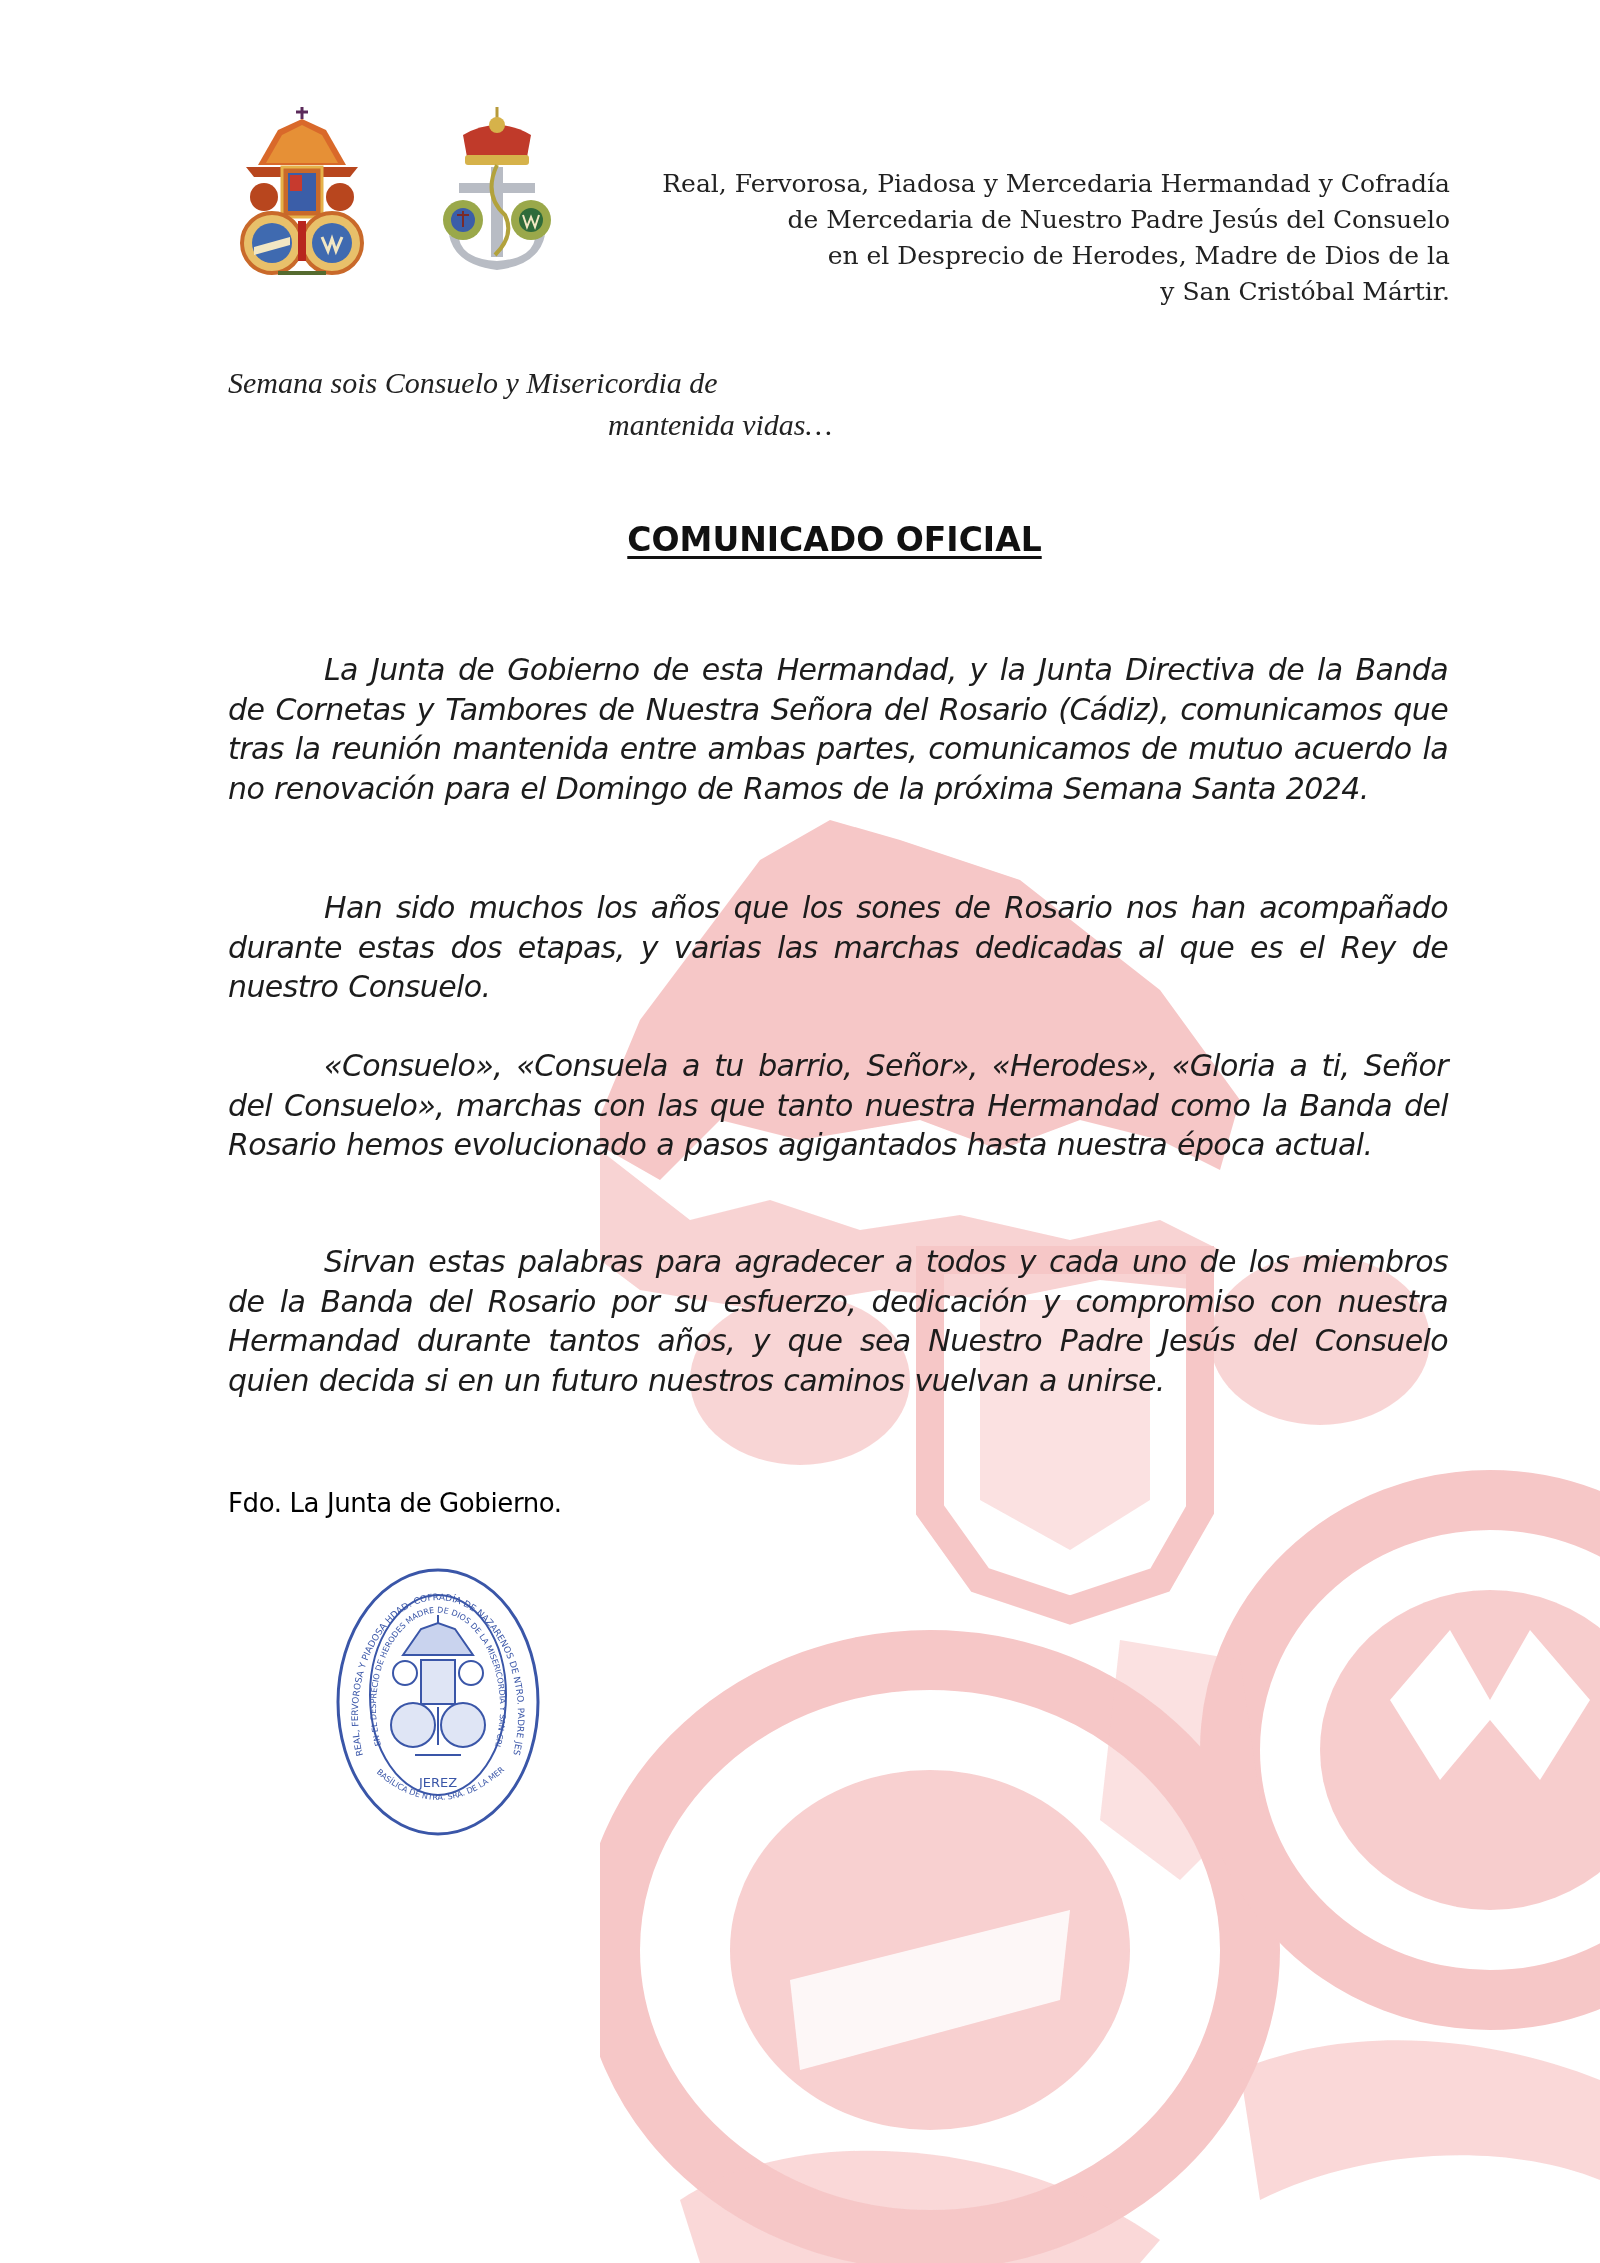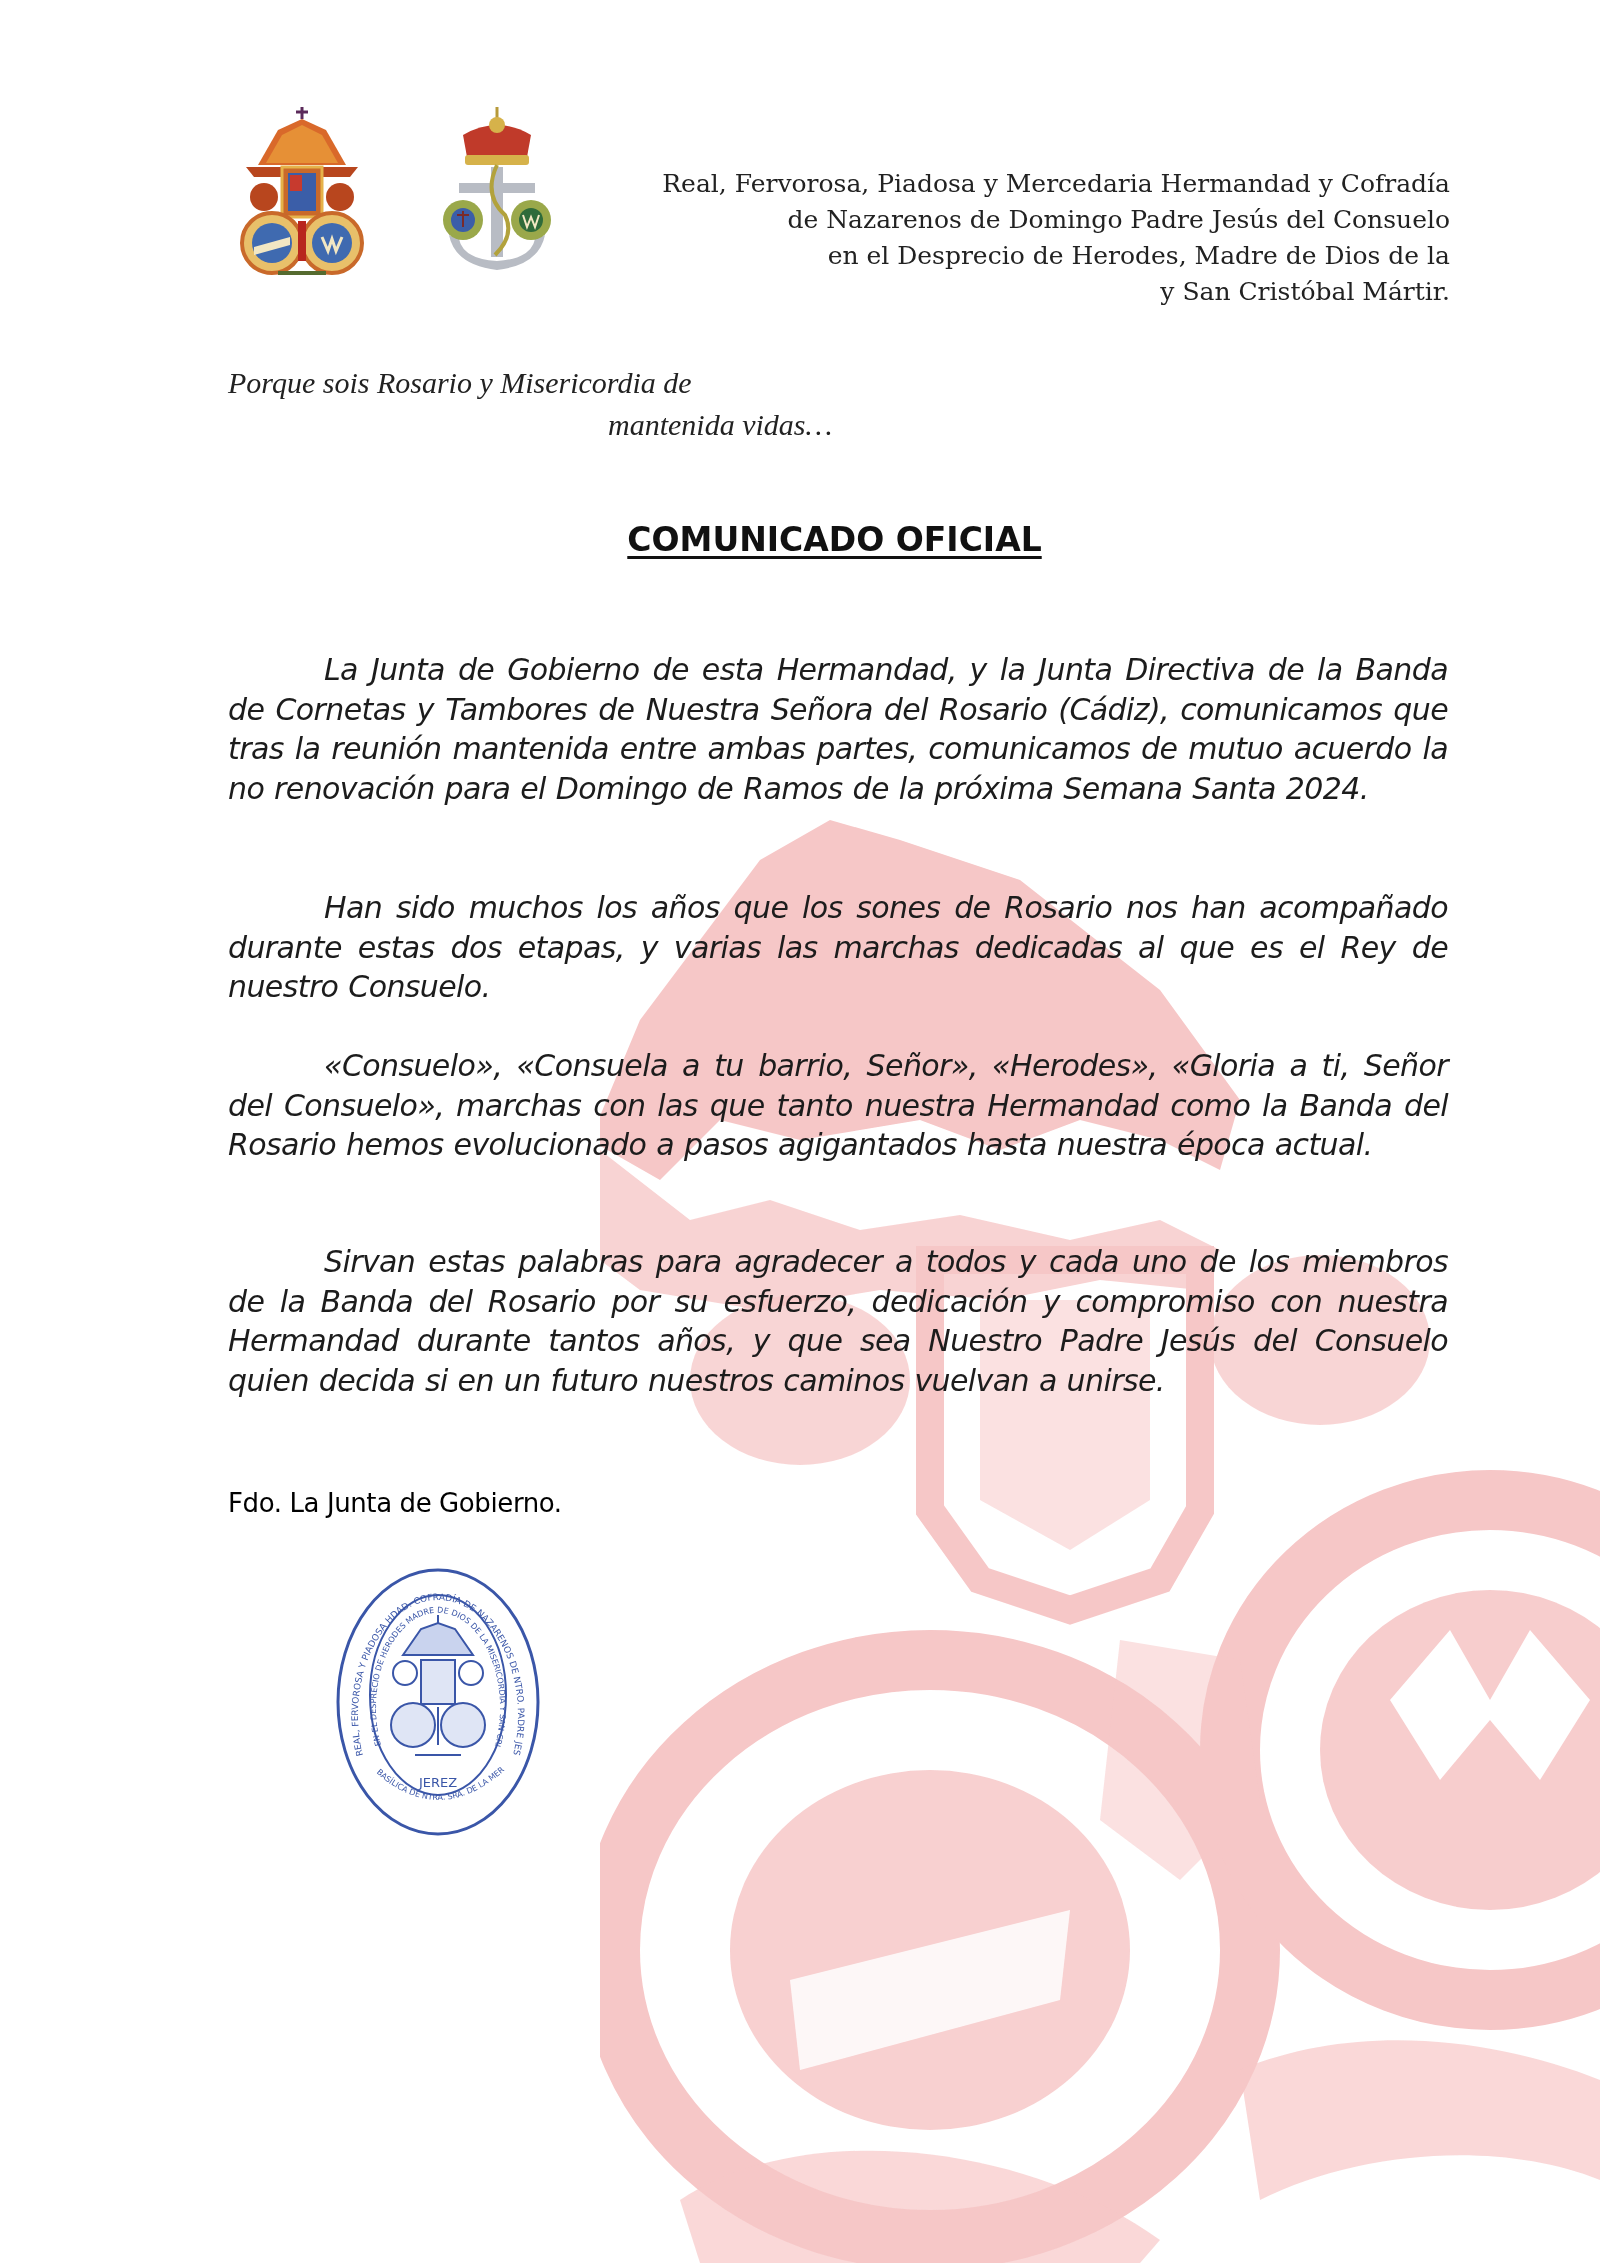--- a/index.html
+++ b/index.html
@@ -117,27 +117,27 @@
     <circle cx="28" cy="115" r="12" fill="#3b5ea8"></circle>
     <line x1="28" y1="106" x2="28" y2="122" stroke="#7a2a2a" stroke-width="2"></line>
     <line x1="22" y1="110" x2="34" y2="110" stroke="#7a2a2a" stroke-width="2"></line>
     <circle cx="96" cy="115" r="20" fill="#9aa84a"></circle>
     <circle cx="96" cy="115" r="12" fill="#2f6b3a"></circle>
     <path d="M88 110 L92 122 L96 112 L100 122 L104 110" fill="none" stroke="#f2e7c3" stroke-width="2"></path>
   </svg>
 
   <div class="header-title">
     <div>Real, Fervorosa, Piadosa y Mercedaria Hermandad y Cofradía</div>
-    <div>de Nazarenos de Domingo Padre Jesús del Consuelo</div>
+    <div>de Mercedaria de Nuestro Padre Jesús del Consuelo</div>
     <div>en el Desprecio de Herodes, Madre de Dios de la</div>
     <div>y San Cristóbal Mártir.</div>
   </div>
 
   <div class="motto">
-    <div>Porque sois Rosario y Misericordia de</div>
+    <div>Semana sois Consuelo y Misericordia de</div>
     <div class="l2">mantenida vidas…</div>
   </div>
 
   <div class="doc-title">COMUNICADO OFICIAL</div>
 
   <div class="body-text p1">
     <p>La Junta de Gobierno de esta Hermandad, y la Junta Directiva de la Banda de Cornetas y Tambores de Nuestra Señora del Rosario (Cádiz), comunicamos que tras la reunión mantenida entre ambas partes, comunicamos de mutuo acuerdo la no renovación para el Domingo de Ramos de la próxima Semana Santa 2024.</p>
   </div>
   <div class="body-text p2">
     <p>Han sido muchos los años que los sones de Rosario nos han acompañado durante estas dos etapas, y varias las marchas dedicadas al que es el Rey de nuestro Consuelo.</p>

